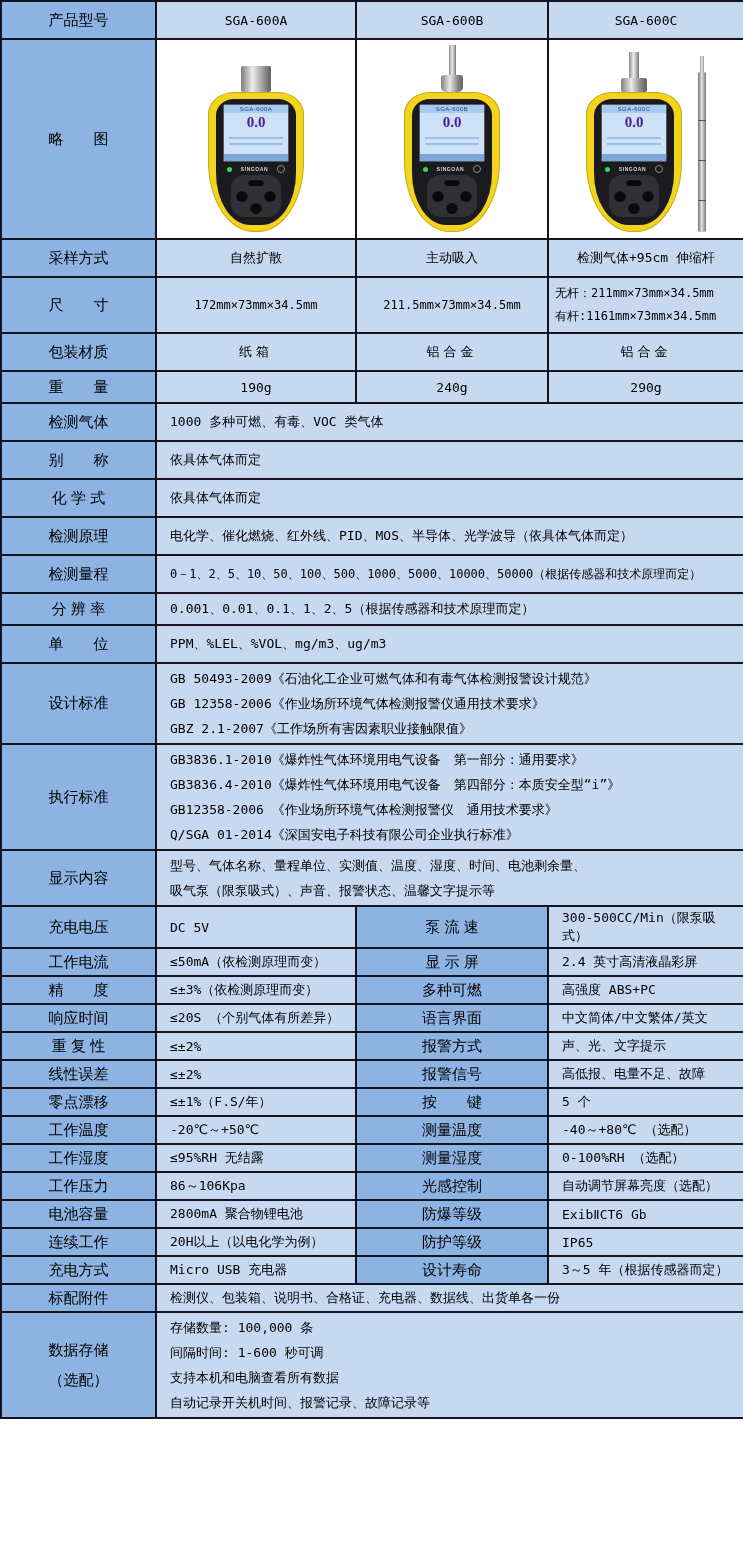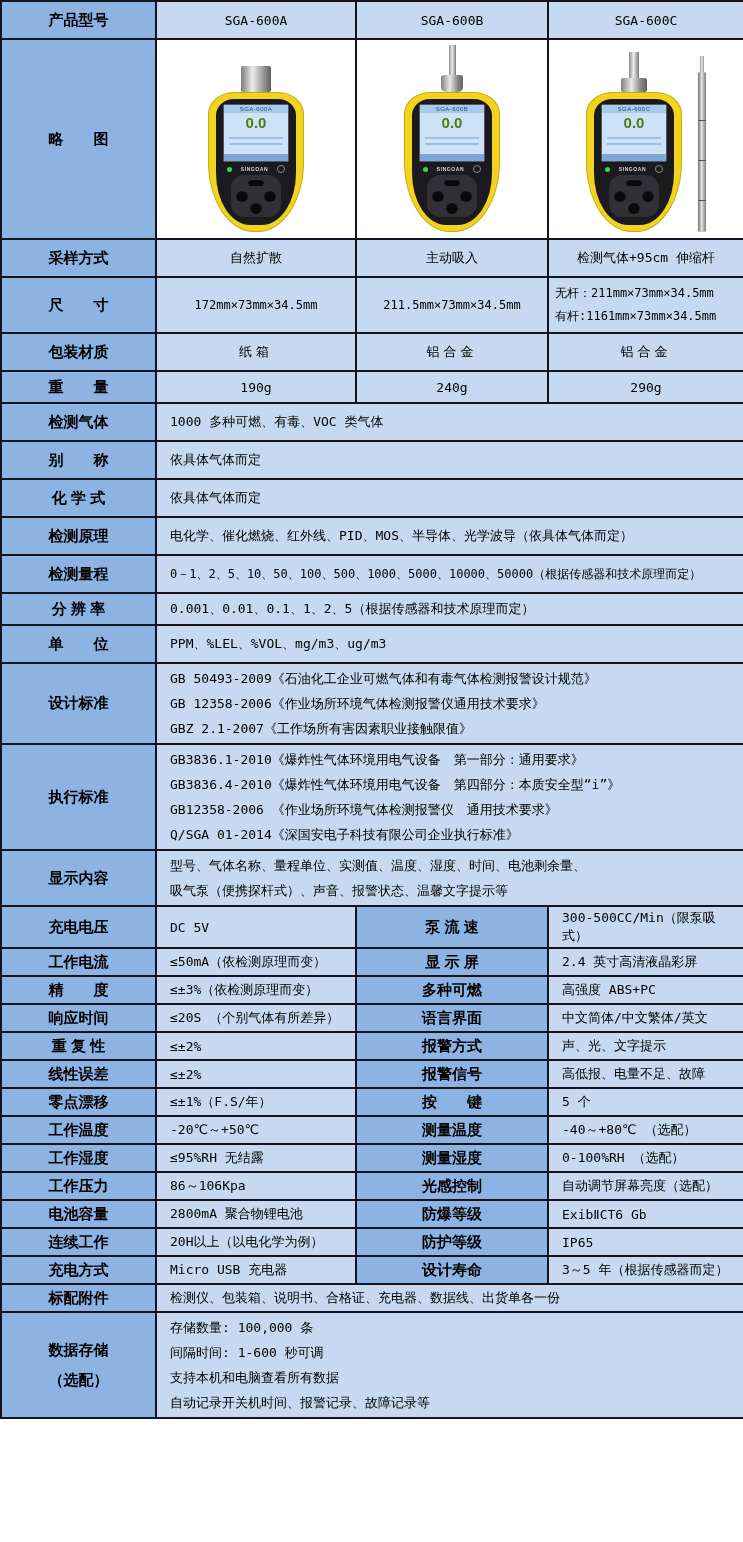--- a/index.html
+++ b/index.html
@@ -1,40 +1,40 @@
 <!DOCTYPE html>
 <html><head>
 <meta charset="utf-8">
 <style>
   html,body{margin:0;padding:0;background:#ffffff;}
   body{width:743px;font-family:"Liberation Sans","DejaVu Sans",sans-serif;color:#000;}
   table.spec{width:743px;border-collapse:collapse;table-layout:fixed;}
   table.spec td{border:2px solid #141420;box-sizing:border-box;overflow:hidden;}
-  td.lbl{background:#8db3e2;font-weight:bold;font-size:15px;text-align:center;padding:2px 4px;}
+  td.lbl{background:#8db3e2;font-weight:normal;font-size:15px;text-align:center;padding:2px 4px;}
   td.val{background:#c6d9f1;font-size:13px;font-family:"DejaVu Sans Mono","DejaVu Sans",sans-serif;}
   td.val.c{text-align:center;padding:2px 6px;}
   td.val.l{text-align:left;padding:2px 6px 2px 13px;}
   td.pre{white-space:pre-line;line-height:25px;}
   td.lbl.pre{line-height:30px;}
   .h38{height:38px}.h32{height:32px}.h36{height:28px}.h50{height:50px}
   .h56{height:56px}.h80{height:80px}.h103{height:103px}.h102{height:102px}.h200{height:200px}
   td.devcell{background:#ffffff;text-align:center;vertical-align:bottom;padding:0 0 6px 0;}
   
   .devwrap{display:inline-flex;align-items:flex-end;justify-content:center;}
   .device{width:96px;display:flex;flex-direction:column;align-items:center;}
   .capA{width:30px;height:26px;background:linear-gradient(90deg,#7c7c7c,#ececec 38%,#9f9f9f 72%,#5f5f5f);border-radius:2px;}
   .rodB{width:7px;height:30px;background:linear-gradient(90deg,#8a8a8a,#eeeeee 45%,#777);}
   .baseB{width:22px;height:17px;background:linear-gradient(90deg,#808080,#e9e9e9 40%,#8a8a8a 75%,#606060);border-radius:3px 3px 5px 5px;}
   .rodC{width:10px;height:26px;background:linear-gradient(90deg,#8a8a8a,#eeeeee 45%,#777);}
   .baseC{width:26px;height:14px;background:linear-gradient(90deg,#808080,#e9e9e9 40%,#8a8a8a 75%,#606060);border-radius:2px;}
   .boot{width:96px;height:140px;background:#f2d41f;border:1px solid #c9a90d;border-radius:26px 26px 46px 46px/22px 22px 70px 70px;padding:6px 7px;box-sizing:border-box;}
   .panel{background:#1b1b1f;height:100%;border-radius:18px 18px 34px 34px/16px 16px 52px 52px;padding:5px 7px 0;box-sizing:border-box;}
   .lcd{height:56px;background:#cde1f7;border:1px solid #56565e;border-radius:2px;position:relative;overflow:hidden;}
   .lcd-title{font-size:6px;line-height:8px;background:#a9caef;color:#27496f;text-align:center;letter-spacing:.5px;}
-  .lcd-val{font-size:15px;line-height:19px;font-weight:bold;color:#4d7c0f;text-align:center;font-family:Liberation Sans, sans-serif;}
+  .lcd-val{font-size:15px;line-height:19px;font-weight:bold;color:#4c1d95;text-align:center;font-family:Liberation Serif, serif;}
   .lcd-rows{height:13px;margin:1px 5px 0;background:repeating-linear-gradient(#cde1f7 0 4px,#9dbfe6 4px 6px);}
   .lcd-time{position:absolute;left:0;right:0;bottom:0;height:7px;background:#7ea6d6;}
   .statusrow{display:flex;align-items:center;justify-content:space-between;padding:3px 4px 1px;}
   .led{width:5px;height:5px;border-radius:50%;background:#39d84a;}
   .brand{font-size:5px;color:#d6d6d6;letter-spacing:.6px;font-weight:bold;}
   .pwr{width:6px;height:6px;border:1px solid #8b8b8b;border-radius:50%;}
   .pad{width:50px;height:42px;background:#303036;border-radius:13px;margin:1px auto 0;position:relative;}
   .pbtn{position:absolute;background:#0a0a0c;box-shadow:inset 0 1px 1px #3c3c44;}
   .pbtn.menu{top:4px;left:50%;transform:translateX(-50%);width:16px;height:7px;border-radius:4px;}
   .pbtn.bleft{top:15px;left:5px;width:12px;height:12px;border-radius:50%;}
@@ -217,21 +217,21 @@
   <tr class="h103">
     <td class="lbl">执行标准</td>
     <td class="val l pre" colspan="3">GB3836.1-2010《爆炸性气体环境用电气设备　第一部分：通用要求》
 GB3836.4-2010《爆炸性气体环境用电气设备　第四部分：本质安全型“i”》
 GB12358-2006 《作业场所环境气体检测报警仪　通用技术要求》
 Q/SGA 01-2014《深国安电子科技有限公司企业执行标准》</td>
   </tr>
   <tr class="h50">
     <td class="lbl">显示内容</td>
     <td class="val l pre" colspan="3">型号、气体名称、量程单位、实测值、温度、湿度、时间、电池剩余量、
-吸气泵（便携探杆式）、声音、报警状态、温馨文字提示等</td>
+吸气泵（限泵吸式）、声音、报警状态、温馨文字提示等</td>
   </tr>
 
   <tr class="h36">
     <td class="lbl">充电电压</td>
     <td class="val l">DC 5V</td>
     <td class="lbl">泵 流 速</td>
     <td class="val l">300-500CC/Min（限泵吸式）</td>
   </tr>
   <tr class="h36">
     <td class="lbl">工作电流</td>

